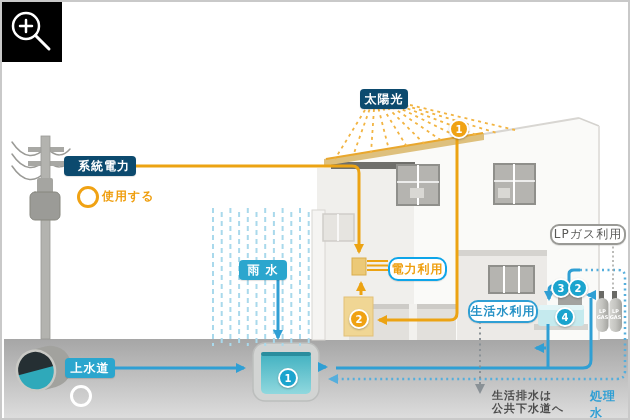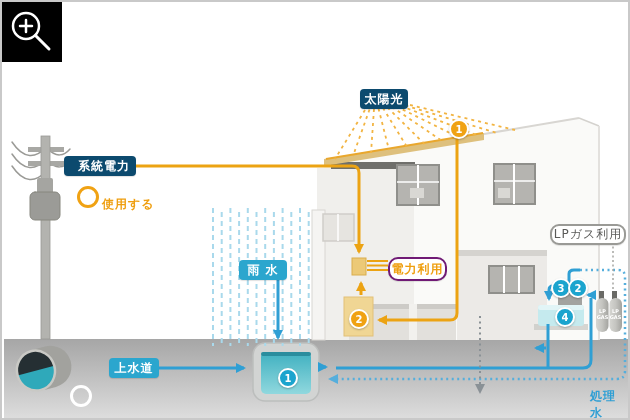--- a/index.html
+++ b/index.html
@@ -5,21 +5,21 @@
   html,body{margin:0;padding:0;background:#fff;font-family:"DejaVu Sans","Liberation Sans",sans-serif;}
   #stage{position:relative;width:630px;height:420px;background:#fff;border:2px solid #c9c9c9;box-sizing:border-box;overflow:hidden;}
   .abs{position:absolute;}
   
   .pill{display:flex;align-items:center;justify-content:center;color:#fff;font-weight:bold;
         font-size:12px;border-radius:4px;letter-spacing:1px;box-shadow:0 1px 1px rgba(0,0,0,.12);}
   .pill.orange{background:#0c4a6e;}
   .pill.blue{background:#2ba6ce;text-align:right;}
   .outline{display:flex;align-items:center;justify-content:center;background:#fff;font-weight:bold;
            font-size:12px;border-radius:10px;letter-spacing:1px;box-shadow:0 1px 1px rgba(0,0,0,.10);}
-  .outline.orange{border:2px solid #701a75;color:#ef9f10;}
+  .outline.orange{border:2px solid #0ea5e9;color:#ef9f10;}
   .outline.blue{border:2px solid #2f9fd4;color:#2792c6;}
   .outline.gray{border:2px solid #9a9a96;color:#5a5a58;border-radius:9px;font-weight:normal;}
   
   .badge{width:16px;height:16px;border-radius:50%;border:2px solid #fff;color:#fff;font-size:10px;
          font-weight:bold;display:flex;align-items:center;justify-content:center;
          box-shadow:0 1px 2px rgba(0,0,0,.25);}
   .badge.orange{background:#f0a213;}
   .badge.blue{background:#1ba4ce;}
   
   .legend-circle{width:16px;height:16px;border-radius:50%;background:transparent;}
@@ -230,33 +230,38 @@
     <g>
       <path d="M611,240 L611,288" fill="none" stroke="#a5a5a1" stroke-width="1.5" stroke-dasharray="2,2.5"></path>
     </g>
   </svg>
 
   <div class="abs pill orange" style="left:358px;top:87px;width:48px;height:20px;">太陽光</div>
 
   <div class="abs pill orange" style="left:62px;top:154px;width:64px;height:20px;padding-left:8px;">系統電力</div>
 
   <div class="abs legend-circle orange" style="left:75px;top:184px;"></div>
-  <div class="abs legend-text orange" style="left:100px;top:194px;">使用する</div>
+  <div class="abs legend-text orange" style="left:100px;top:186px;">使用する</div>
 
   <div class="abs pill blue" style="left:237px;top:258px;width:48px;height:20px;">雨 水</div>
 
   <div class="abs outline orange" style="left:386px;top:255px;width:55px;height:20px;">電力利用</div>
 
   <div class="abs outline gray" style="left:548px;top:222px;width:72px;height:17px;">LPガス利用</div>
 
-
-  <div class="abs pill blue" style="left:63px;top:356px;width:50px;height:20px;margin-left:44px;">上水道</div>
+  <div class="abs outline blue" style="left:466px;top:298px;width:66px;height:19px;">生活水利用</div>
+
+  <div class="abs pill blue" style="left:63px;top:356px;width:50px;height:20px;">上水道</div>
 
   <div class="abs legend-circle white" style="left:68px;top:383px;"></div>
 
+  <div class="abs note" style="left:490px;top:387px;">
+    <div>生活排水は</div>
+    <div>公共下水道へ</div>
+  </div>
 
   <div class="abs treated" style="left:588px;top:386px;">処理水</div>
 
   <div class="abs cyl-label" style="left:594px;top:306px;">LP GAS</div>
   <div class="abs cyl-label" style="left:607px;top:306px;">LP GAS</div>
 
   <div class="abs badge orange" style="left:447px;top:117px;">1</div>
   <div class="abs badge orange" style="left:347px;top:307px;">2</div>
   <div class="abs badge blue" style="left:276px;top:366px;">1</div>
   <div class="abs badge blue" style="left:549px;top:276px;">3</div>

